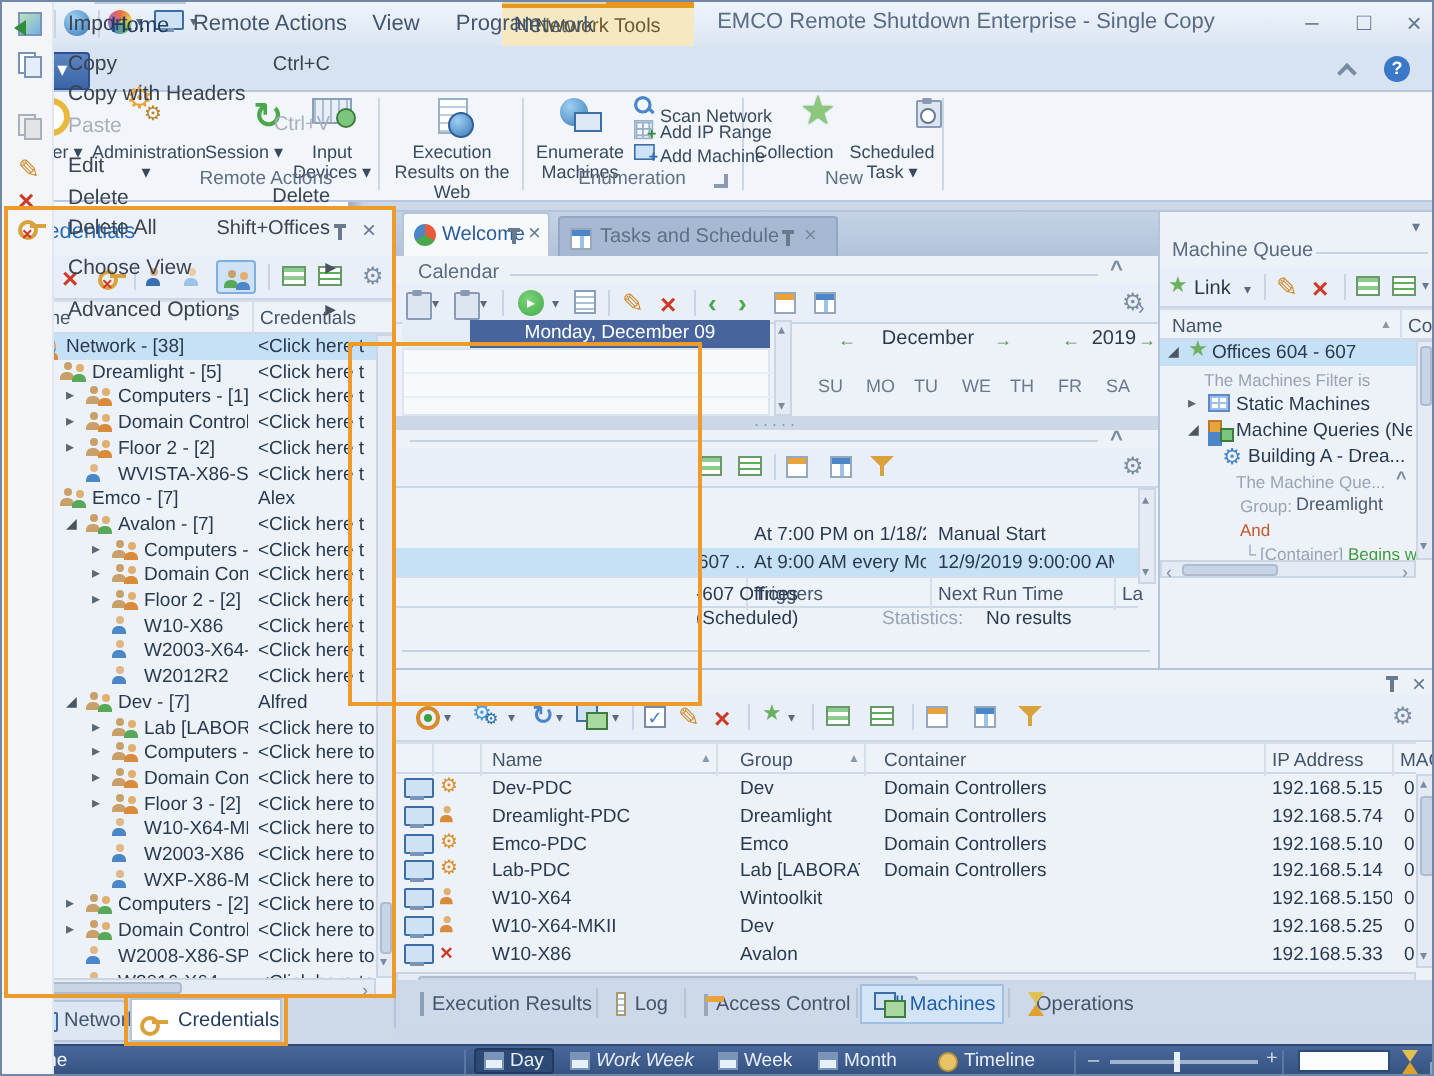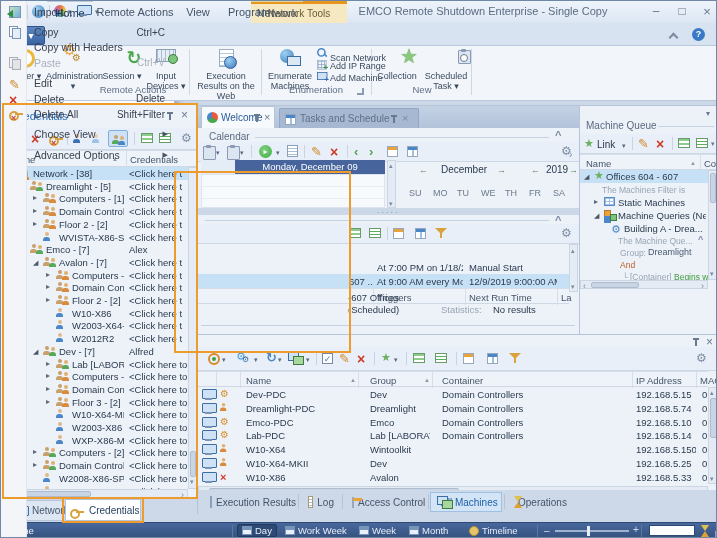--- a/index.html
+++ b/index.html
@@ -804,21 +804,21 @@
         <div class="nw">Operations</div>
       </div>
     </div>
   <div class="abs" id="statusbar">
       <div class="abs nw" style="left: 10px; top: 2px; width: 60px; height: 12px;">Done</div>
       <div class="abs" style="left: 231px; top: 2px; width: 1px; height: 12px; background: rgb(90, 120, 164);"></div>
       <div class="abs chip on" style="left: 236px; top: 1px; width: 40px; height: 13px; display: flex;">
         <div class="ic sq"></div>
         <div class="nw">Day</div>
       </div>
-      <div class="abs chip" style="left: 280px; top: 1px; width: 70px; height: 13px; display: flex;">
+      <div class="abs chip" style="left: 280px; top: 1px; width: 70px; height: 13px; display: flex; font-style: italic;">
         <div class="ic sq"></div>
         <div class="nw">Work Week</div>
       </div>
       <div class="abs chip" style="left: 354px; top: 1px; width: 46px; height: 13px; display: flex;">
         <div class="ic sq"></div>
         <div class="nw">Week</div>
       </div>
       <div class="abs chip" style="left: 404px; top: 1px; width: 56px; height: 13px; display: flex;">
         <div class="ic sq"></div>
         <div class="nw">Month</div>
@@ -867,21 +867,21 @@
       <div class="mi">
         <div class="abs" style="left: 7px; top: 2px;">
           <div class="abs nw gly" style="left: 0px; top: 0px; font-size: 14px; color: rgb(207, 58, 40); line-height: 14px; font-weight: bold;">×</div>
         </div>
         <div class="nw">Delete</div>
         <div class="sc nw">Delete</div>
       </div>
       <div class="mi">
         <div class="abs" style="left: 7px; top: 2px;"><span class="ic ky kx"></span></div>
         <div class="nw">Delete All</div>
-        <div class="sc nw">Shift+Filter</div>
+        <div class="sc nw">Shift+Offices</div>
       </div>
       <div class="msep"></div>
       <div class="mi">
         <div class="nw">Choose View</div>
         <div class="sub-ar">▶</div>
       </div>
       <div class="msep"></div>
       <div class="mi">
         <div class="nw">Advanced Options</div>
         <div class="sub-ar">▶</div>

